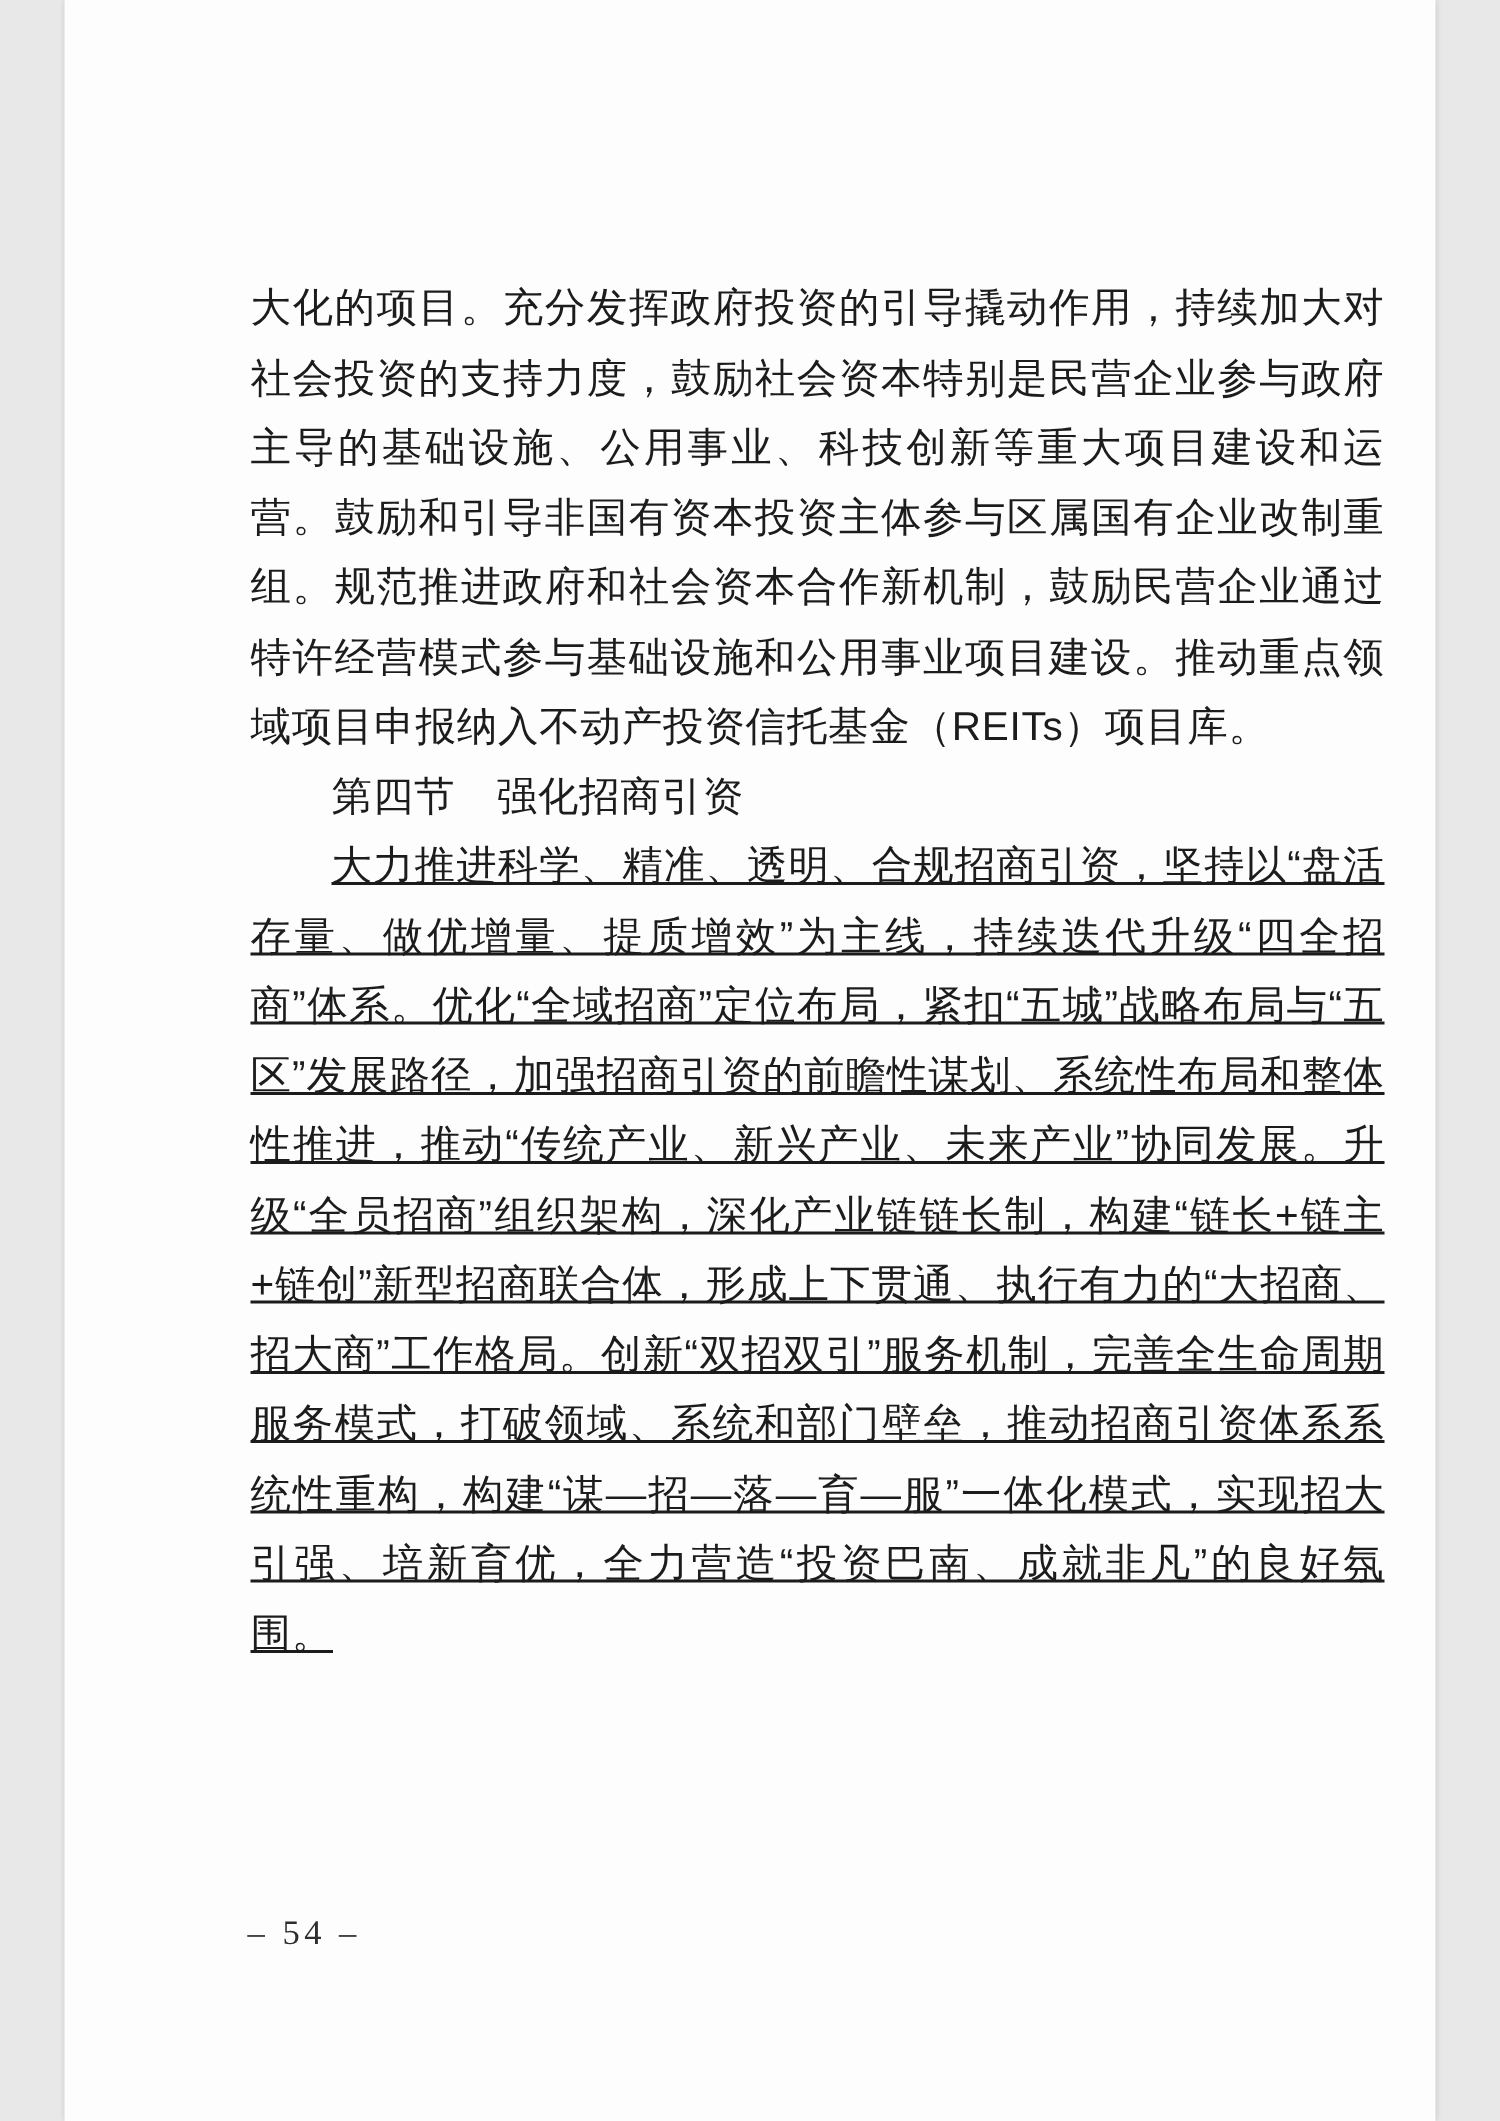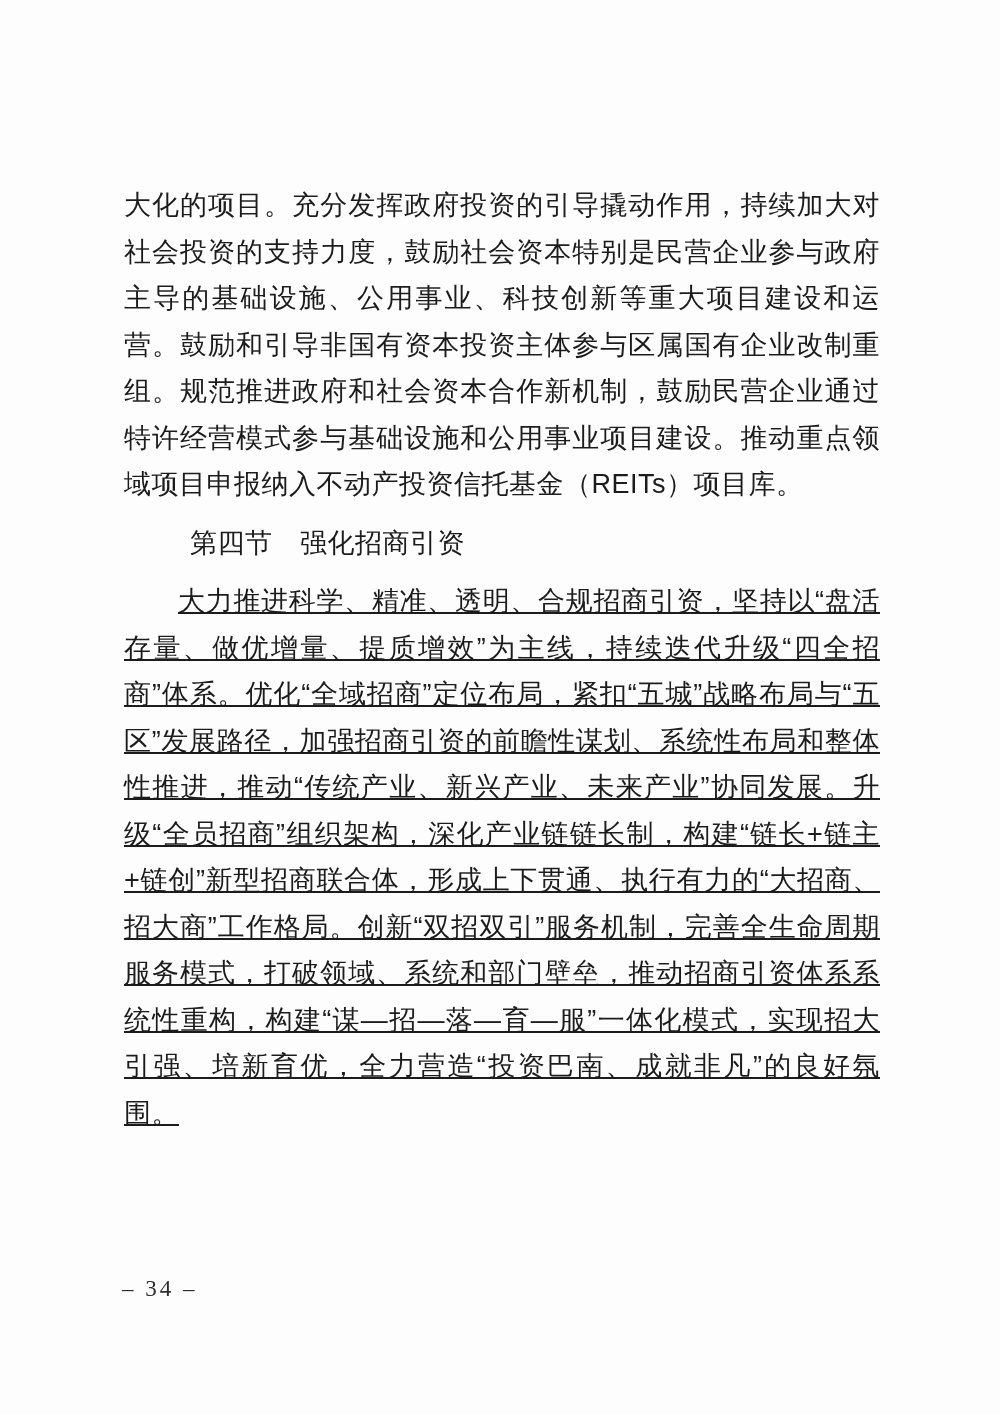--- a/index.html
+++ b/index.html
@@ -2,21 +2,21 @@
 <html><head>
 <meta charset="utf-8">
 <style>
   html, body {
     margin: 0;
     padding: 0;
     background: #e8e8e8;
   }
   .page {
     position: relative;
-    width: 1000px;
+    width: 914px;
     height: 1414px;
     margin: 0 auto;
     background: #fdfdfd;
     font-family: "Liberation Sans", sans-serif;
     color: #1c1c1c;
     overflow: hidden;
     box-shadow: 0 0 4px rgba(0,0,0,0.15);
   }
   .content {
     position: absolute;
@@ -29,21 +29,21 @@
     letter-spacing: 0.5px;
   }
   .content p {
     margin: 0;
     padding: 0;
   }
   .para-continuation {
     text-indent: 0;
   }
   .section-heading {
-    margin: 12px;
+    margin: 0;
     font-size: 27px;
     font-weight: normal;
     text-indent: 2em;
     line-height: 46.5px;
     text-align: left;
   }
   .para-body {
     text-indent: 2em;
     text-decoration: underline;
   }
@@ -59,14 +59,14 @@
 </style>
 </head>
 <body>
 
 <div class="page">
   <div class="content">
     <p class="para-continuation">大化的项目。充分发挥政府投资的引导撬动作用，持续加大对社会投资的支持力度，鼓励社会资本特别是民营企业参与政府主导的基础设施、公用事业、科技创新等重大项目建设和运营。鼓励和引导非国有资本投资主体参与区属国有企业改制重组。规范推进政府和社会资本合作新机制，鼓励民营企业通过特许经营模式参与基础设施和公用事业项目建设。推动重点领域项目申报纳入不动产投资信托基金（REITs）项目库。</p>
     <h2 class="section-heading">第四节　强化招商引资</h2>
     <p class="para-body">大力推进科学、精准、透明、合规招商引资，坚持以“盘活存量、做优增量、提质增效”为主线，持续迭代升级“四全招商”体系。优化“全域招商”定位布局，紧扣“五城”战略布局与“五区”发展路径，加强招商引资的前瞻性谋划、系统性布局和整体性推进，推动“传统产业、新兴产业、未来产业”协同发展。升级“全员招商”组织架构，深化产业链链长制，构建“链长+链主+链创”新型招商联合体，形成上下贯通、执行有力的“大招商、招大商”工作格局。创新“双招双引”服务机制，完善全生命周期服务模式，打破领域、系统和部门壁垒，推动招商引资体系系统性重构，构建“谋—招—落—育—服”一体化模式，实现招大引强、培新育优，全力营造“投资巴南、成就非凡”的良好氛围。</p>
   </div>
-  <div class="page-number">– 34 –</div>
+  <div class="page-number">– 54 –</div>
 </div>
 
 </body></html>

